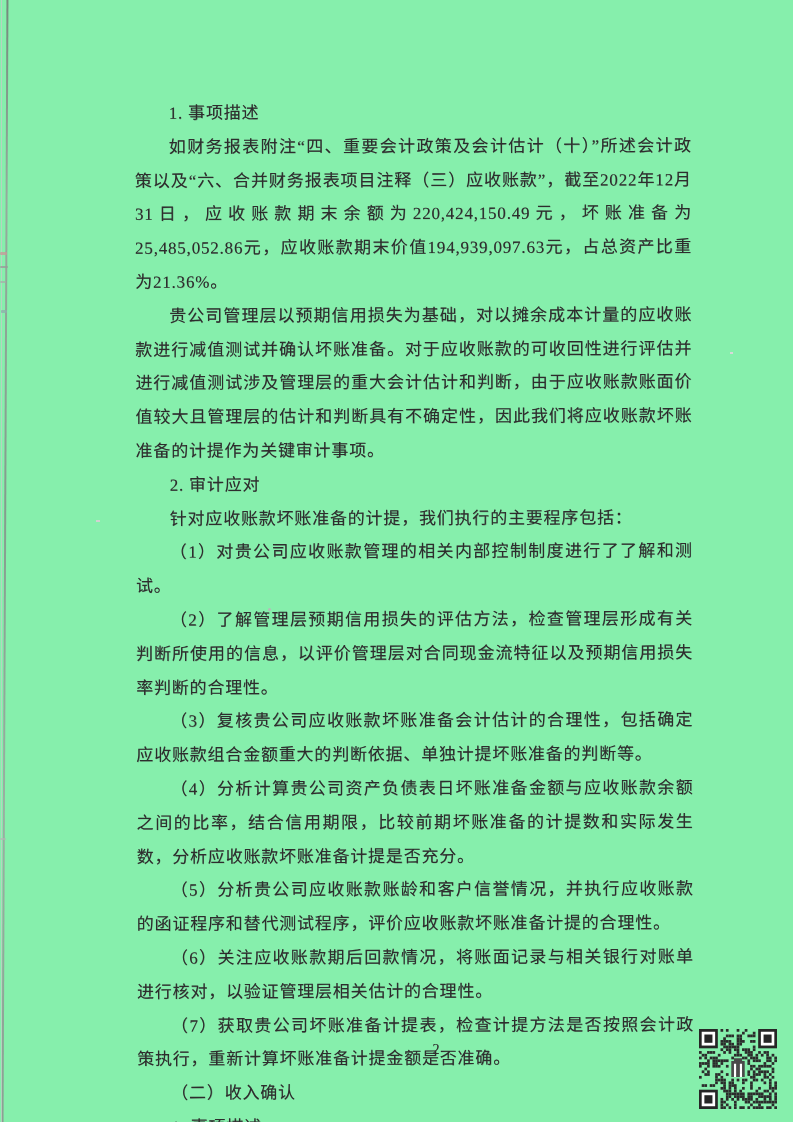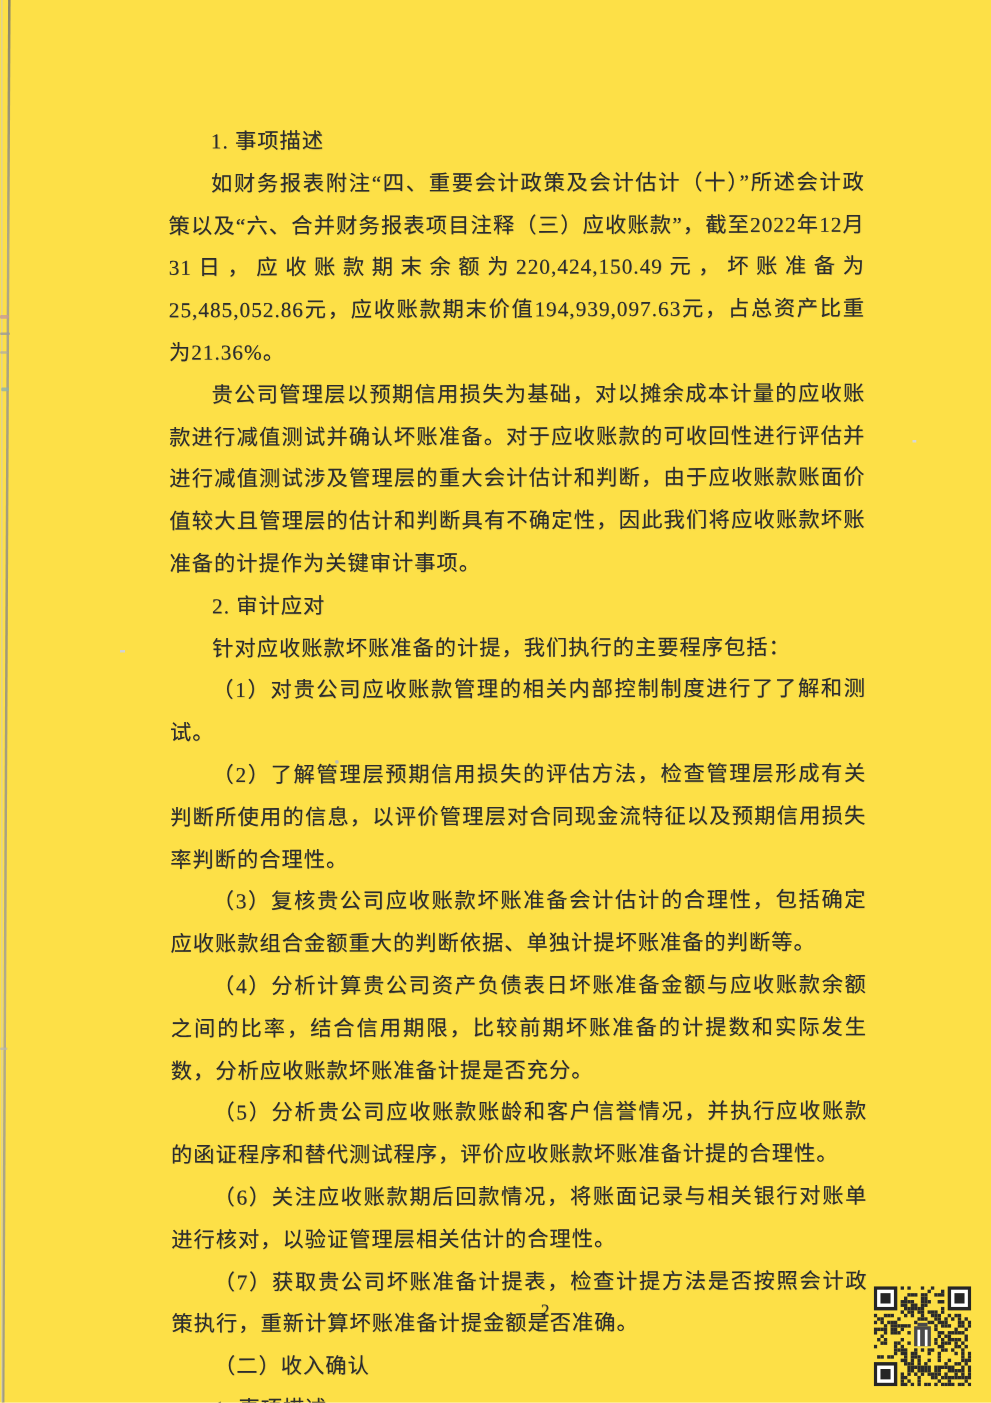--- a/index.html
+++ b/index.html
@@ -1,21 +1,21 @@
 <!DOCTYPE html>
 <html lang="zh-CN"><head>
 <meta charset="utf-8">
 <style>
   html,body{margin:0;padding:0;}
   body{
     width:793px;height:1122px;position:relative;overflow:hidden;
     background:#ffffff;
     font-family:"Liberation Serif","DejaVu Serif",serif;
   }
-  .page{position:absolute;inset:0;background:#fde047;}
+  .page{position:absolute;inset:0;background:#86efac;}
 
   
   .edge-line{
     position:absolute;left:4px;top:-4px;width:2px;height:1130px;
     background:linear-gradient(to bottom,#6f6f6f,#9a9a9a 18%,#868686 45%,#9f9f9f 72%,#8c8c8c);
     transform:rotate(0.25deg);opacity:.8;
   }
   .edge-line2{
     position:absolute;left:1px;top:0;width:1px;height:1122px;
     background:#c9c9c9;opacity:.7;

